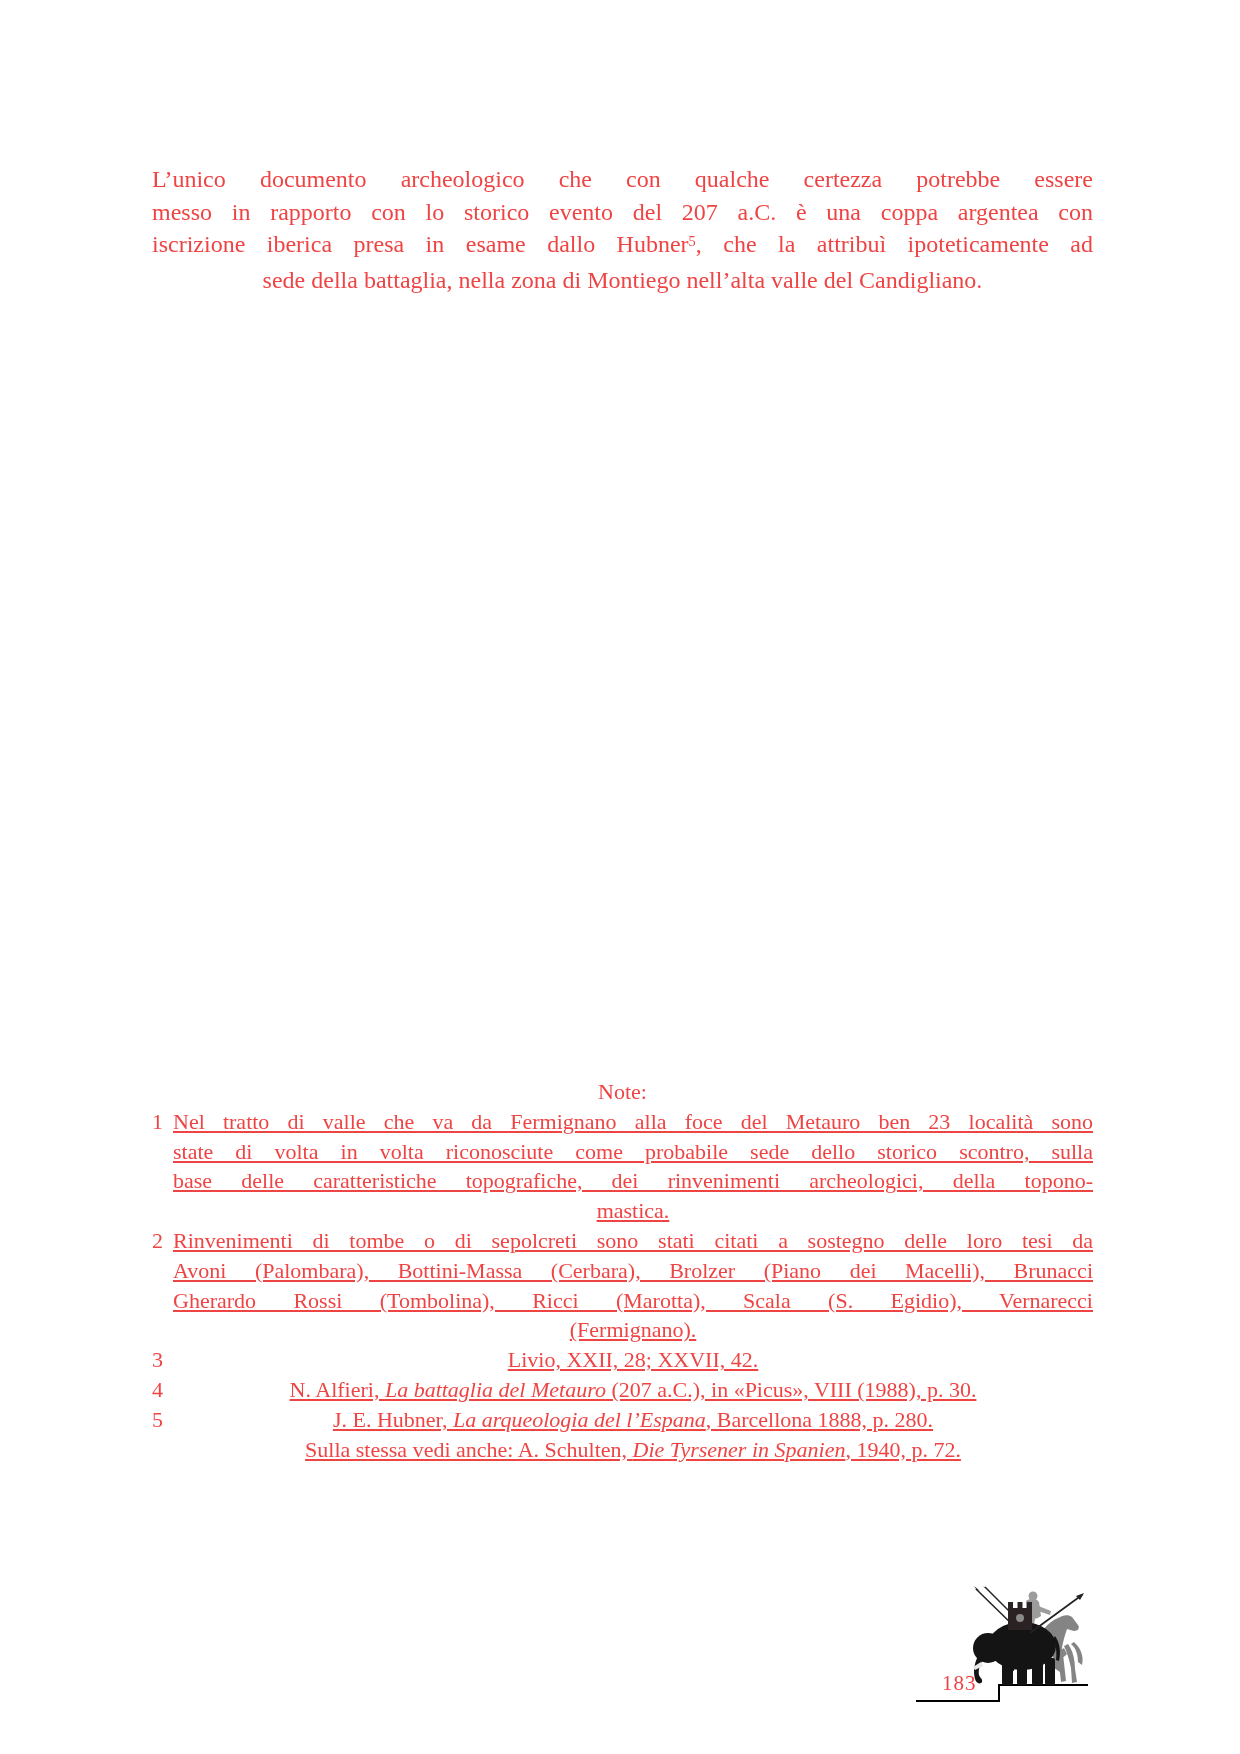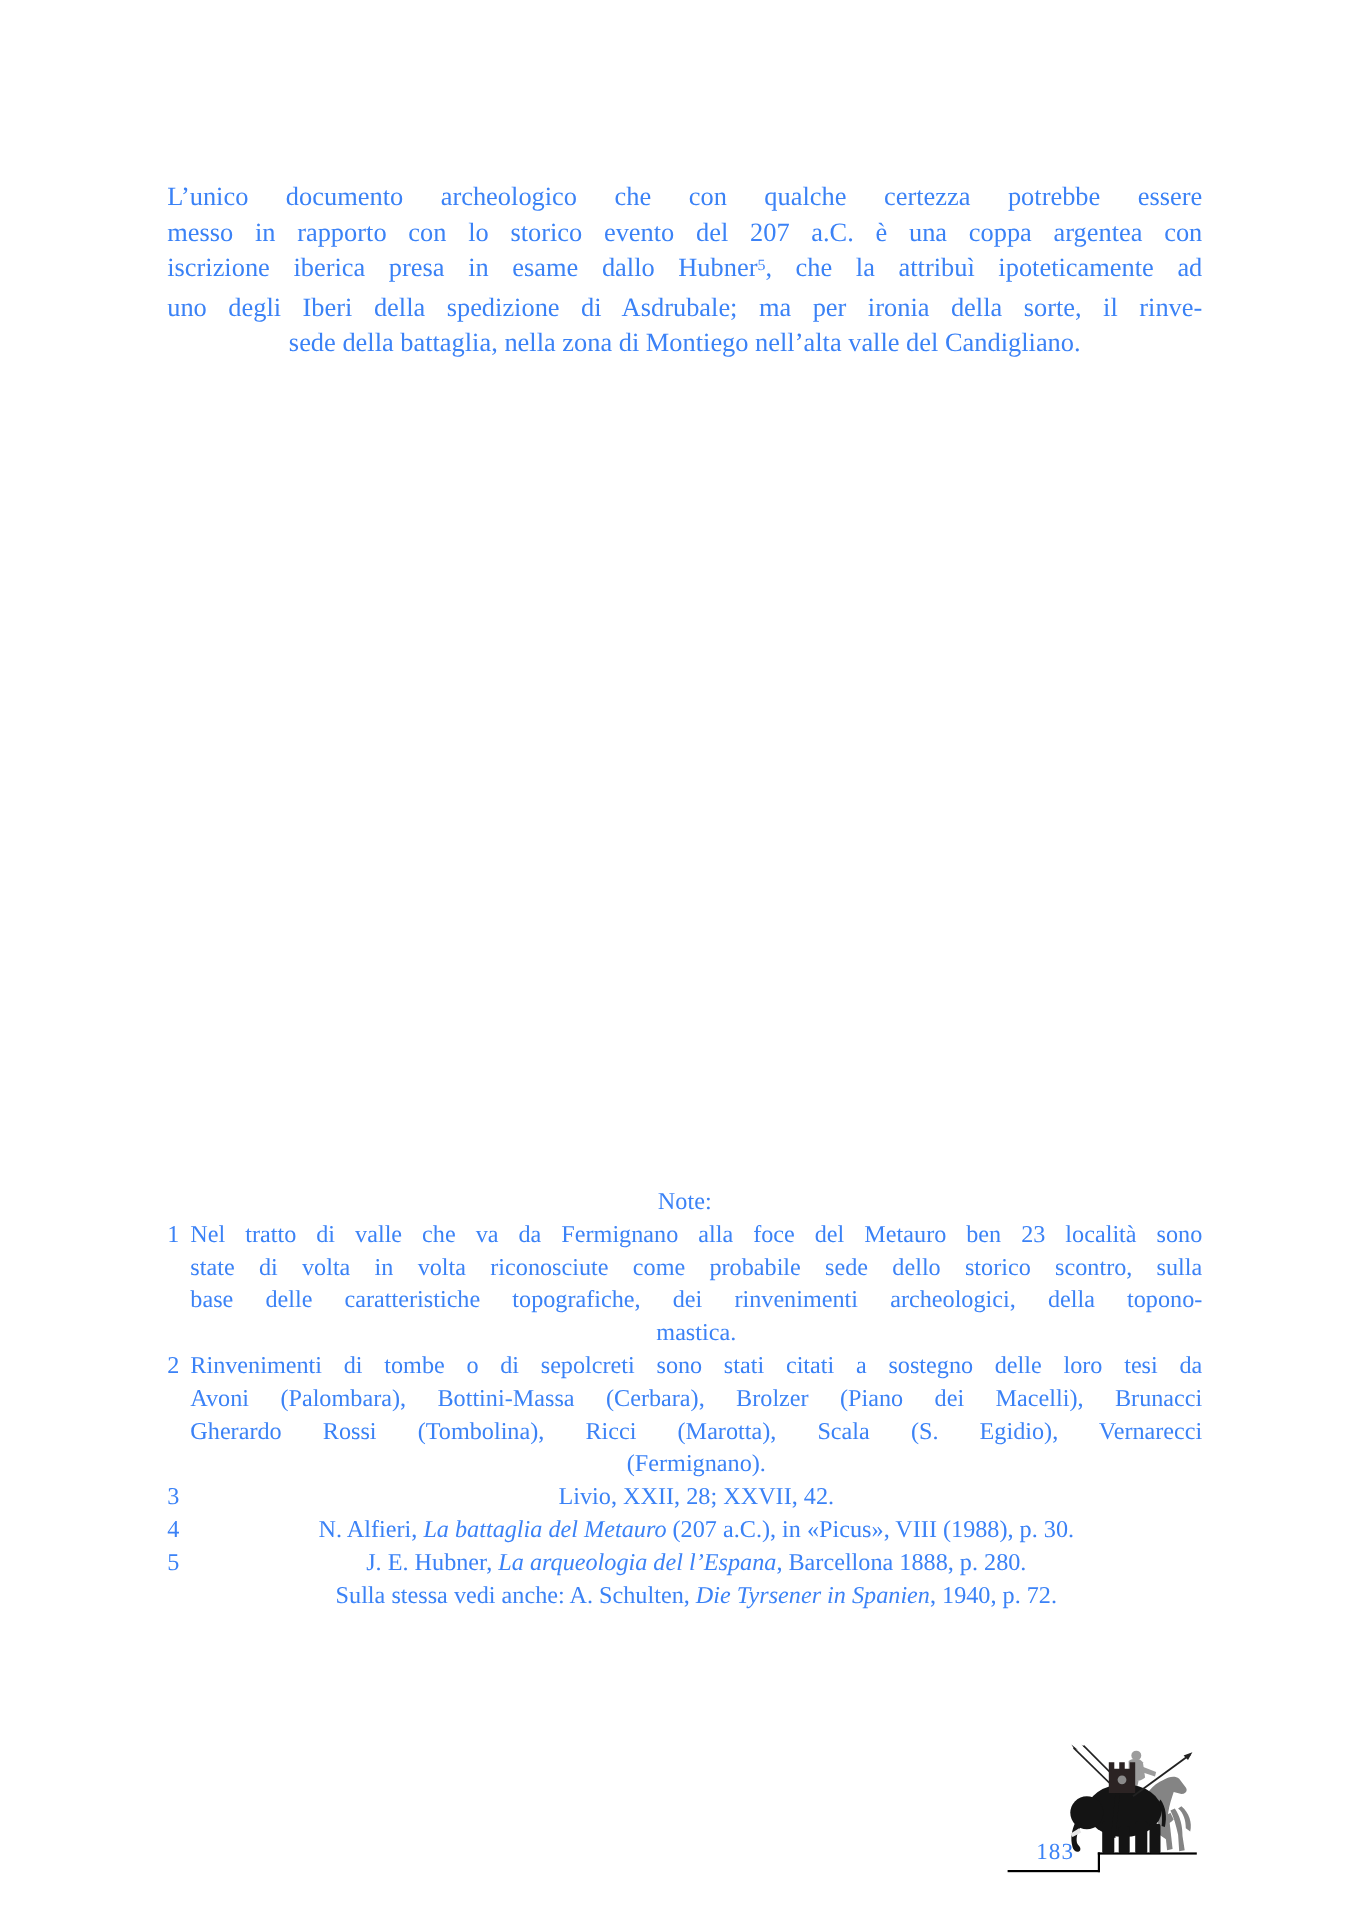--- a/index.html
+++ b/index.html
@@ -3,38 +3,38 @@
 <meta charset="utf-8">
 <style>
   html,body{margin:0;padding:0;background:#e8e8e8;}
   .page{
     position:relative;
     width:1240px;height:1754px;
     margin:0 auto;
     background:#ffffff;
     overflow:hidden;
     font-family:"Liberation Serif","DejaVu Serif",serif;
-    color:#3b82f6;
+    color:#ef4444;
   }
   
   .body-paragraph{
     position:absolute;
     left:152px;top:163px;width:941px;
     font-size:24px;line-height:32.5px;
   }
   
   .notes{
     position:absolute;
     left:152px;top:1077px;width:941px;
     font-size:22px;line-height:29.8px;
   }
   .note-heading{}
   .note-item{display:flex;}
   .note-num{flex:0 0 21px;width:21px;}
-  .note-lines{flex:1 1 auto;min-width:0;}
+  .note-lines{flex:1 1 auto;min-width:0;text-decoration:underline;}
   .tline{text-align:center;}
   .tline.just{text-align:justify;text-align-last:justify;}
   .it{font-style:italic;}
   .sup{font-size:60%;position:relative;top:-0.45em;}
   
   .rule{position:absolute;background:#000;}
   .rule-lower{left:916px;top:1700px;width:84px;height:2px;}
   .rule-riser{left:998px;top:1684px;width:2px;height:18px;}
   .rule-upper{left:998px;top:1684px;width:90px;height:2px;}
   .page-number{
@@ -48,21 +48,20 @@
 </style>
 </head>
 <body>
 
 <div class="page">
 
   <div class="body-paragraph" id="body-paragraph">
       <div class="tline just"><span class="">L’unico documento archeologico che con qualche certezza potrebbe essere</span></div>
       <div class="tline just"><span class="">messo in rapporto con lo storico evento del 207 a.C. è una coppa argentea con</span></div>
       <div class="tline just"><span class="">iscrizione iberica presa in esame dallo Hubner</span><span class="sup">5</span><span class="">, che la attribuì ipoteticamente ad</span></div>
-      <div class="tline just"><span class="">uno degli Iberi della spedizione di Asdrubale; ma per ironia della sorte, il rinve-</span></div>
       <div class="tline"><span class="">sede della battaglia, nella zona di Montiego nell’alta valle del Candigliano.</span></div>
     </div>
 
   <div class="notes">
     <div class="note-heading tline">Note:</div>
     <div id="notes-list">
         <div class="note-item">
           <div class="note-num">1</div>
           <div class="note-lines">
             <div class="tline just"><span class="">Nel tratto di valle che va da Fermignano alla foce del Metauro ben 23 località sono</span></div>

